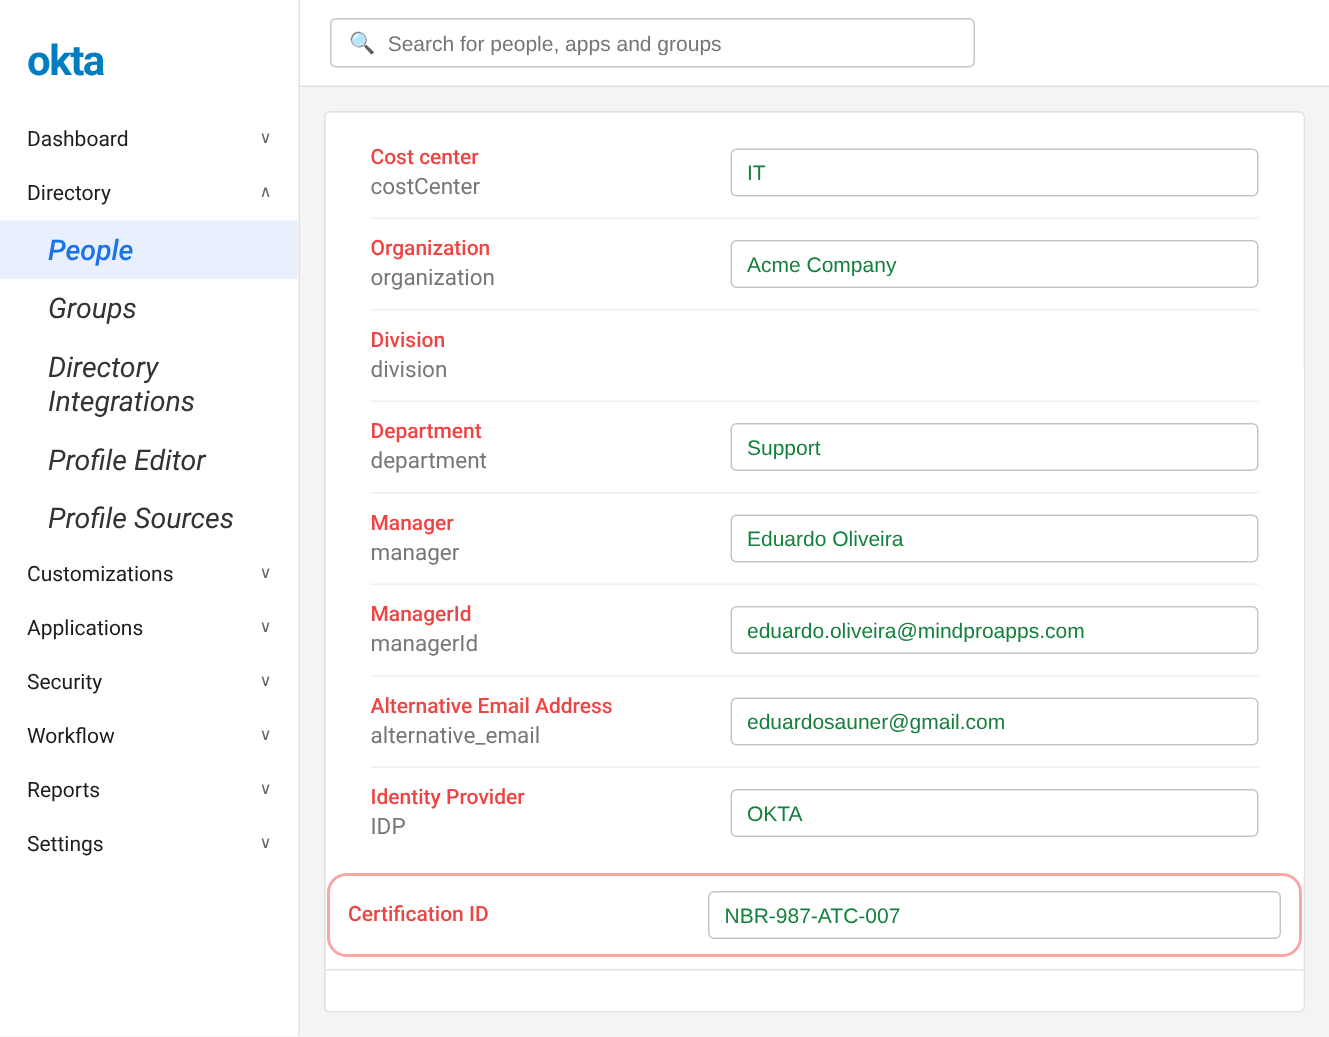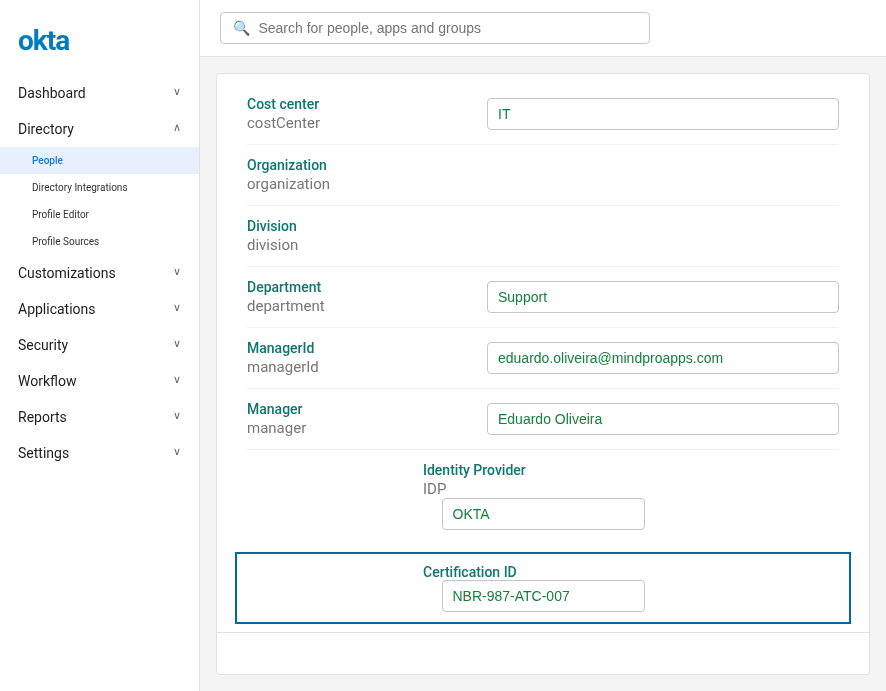--- a/index.html
+++ b/index.html
@@ -33,23 +33,24 @@
       cursor: pointer;
       font-size: 14px;
       font-weight: 400;
       color: #1d1d1d;
       user-select: none;
     }
     .sidebar-nav-item.active-section { color: #1d1d1d; }
     .chevron { font-size: 11px; color: #666; }
     .sidebar-sub-item {
       padding: 8px 18px 8px 32px;
-      font-size: 10px;
+      font-size: 19px;
       color: #333;
       cursor: pointer;
+      font-style: italic;
     }
     .sidebar-sub-item.active {
       background: #e8f0fe;
       color: #1a73e8;
       font-weight: 500;
     }
 
     
     .main-content {
       flex: 1;
@@ -94,30 +95,30 @@
     .form-fields {
       padding: 10px 30px;
     }
 
     .form-row {
       display: flex;
       align-items: center;
       padding: 12px 0;
       border-bottom: 1px solid #f0f0f0;
     }
-    .form-row:last-child { border-bottom: none; flex-direction: column; }
+    .form-row:last-child { border-bottom: none; }
 
     .field-label-group {
       width: 240px;
       min-width: 240px;
     }
     .field-label {
       font-size: 14px;
       font-weight: 500;
-      color: #0f766e;
+      color: #ef4444;
     }
     .field-sublabel {
       font-size: 15px;
       color: #777;
       margin-top: 2px;
     }
 
     .field-input {
       flex: 1;
       border: 1px solid #c5c5c5;
@@ -133,23 +134,23 @@
       display: flex;
       justify-content: flex-end;
       padding: 14px 30px;
       border-top: 1px solid #e1e1e1;
       background: #fff;
       gap: 10px;
     }
 
     
     .highlighted-wrapper {
-      border: 2px solid #0369a1;
-      border-radius: 0;
-      margin: 0 18px 8px;
+      border: 2px solid #fca5a5;
+      border-radius: 13px;
+      margin: 0 1px 8px;
     }
     .highlighted-wrapper .form-row {
       border-bottom: none;
       padding: 10px 12px;
     }
   </style>
 </head>
 <body>
 
 <div class="sidebar">
@@ -160,20 +161,21 @@
   <div class="sidebar-nav-item">
     <span>Dashboard</span>
     <span class="chevron">∨</span>
   </div>
 
   <div class="sidebar-nav-item active-section">
     <span>Directory</span>
     <span class="chevron">∧</span>
   </div>
   <div class="sidebar-sub-item active">People</div>
+  <div class="sidebar-sub-item">Groups</div>
   <div class="sidebar-sub-item">Directory Integrations</div>
   <div class="sidebar-sub-item">Profile Editor</div>
   <div class="sidebar-sub-item">Profile Sources</div>
 
   <div class="sidebar-nav-item">
     <span>Customizations</span>
     <span class="chevron">∨</span>
   </div>
 
   <div class="sidebar-nav-item">
@@ -219,54 +221,62 @@
           <div class="field-sublabel">costCenter</div>
         </div>
         <input class="field-input" type="text" value="IT" style="">
       </div>
 
       <div class="form-row">
         <div class="field-label-group">
           <div class="field-label">Organization</div>
           <div class="field-sublabel">organization</div>
         </div>
+        <input class="field-input" type="text" value="Acme Company" style="">
       </div>
 
       <div class="form-row">
         <div class="field-label-group">
           <div class="field-label">Division</div>
           <div class="field-sublabel">division</div>
         </div>
       </div>
 
       <div class="form-row">
         <div class="field-label-group">
           <div class="field-label">Department</div>
           <div class="field-sublabel">department</div>
         </div>
         <input class="field-input" type="text" value="Support" style="">
       </div>
 
       <div class="form-row">
         <div class="field-label-group">
+          <div class="field-label">Manager</div>
+          <div class="field-sublabel">manager</div>
+        </div>
+        <input class="field-input" type="text" value="Eduardo Oliveira" style="">
+      </div>
+
+      <div class="form-row">
+        <div class="field-label-group">
           <div class="field-label">ManagerId</div>
           <div class="field-sublabel">managerId</div>
         </div>
         <input class="field-input" type="text" value="eduardo.oliveira@mindproapps.com" style="">
       </div>
 
-      <div class="form-row">
-        <div class="field-label-group">
-          <div class="field-label">Manager</div>
-          <div class="field-sublabel">manager</div>
-        </div>
-        <input class="field-input" type="text" value="Eduardo Oliveira" style="">
-      </div>
-
-
+
+      <div class="form-row">
+        <div class="field-label-group">
+          <div class="field-label">Alternative Email Address</div>
+          <div class="field-sublabel">alternative_email</div>
+        </div>
+        <input class="field-input" type="text" value="eduardosauner@gmail.com" style="">
+      </div>
 
       <div class="form-row">
         <div class="field-label-group">
           <div class="field-label">Identity Provider</div>
           <div class="field-sublabel">IDP</div>
         </div>
         <input class="field-input" type="text" value="OKTA" style="">
       </div>
 
     </div>

